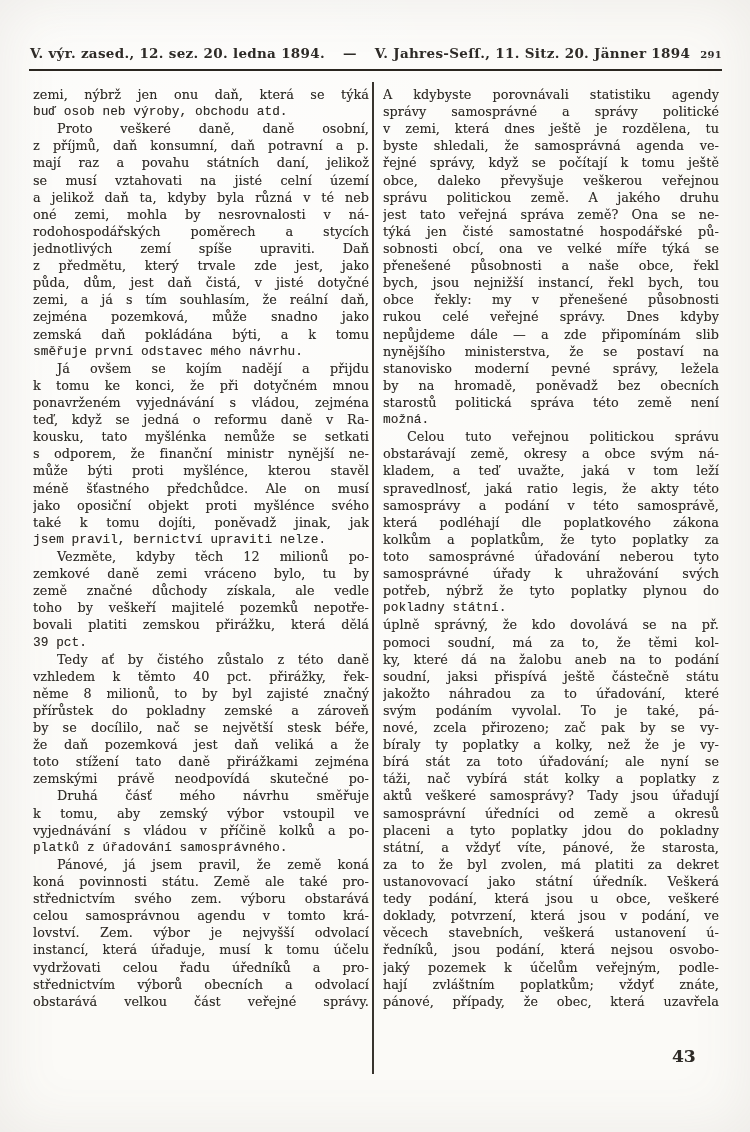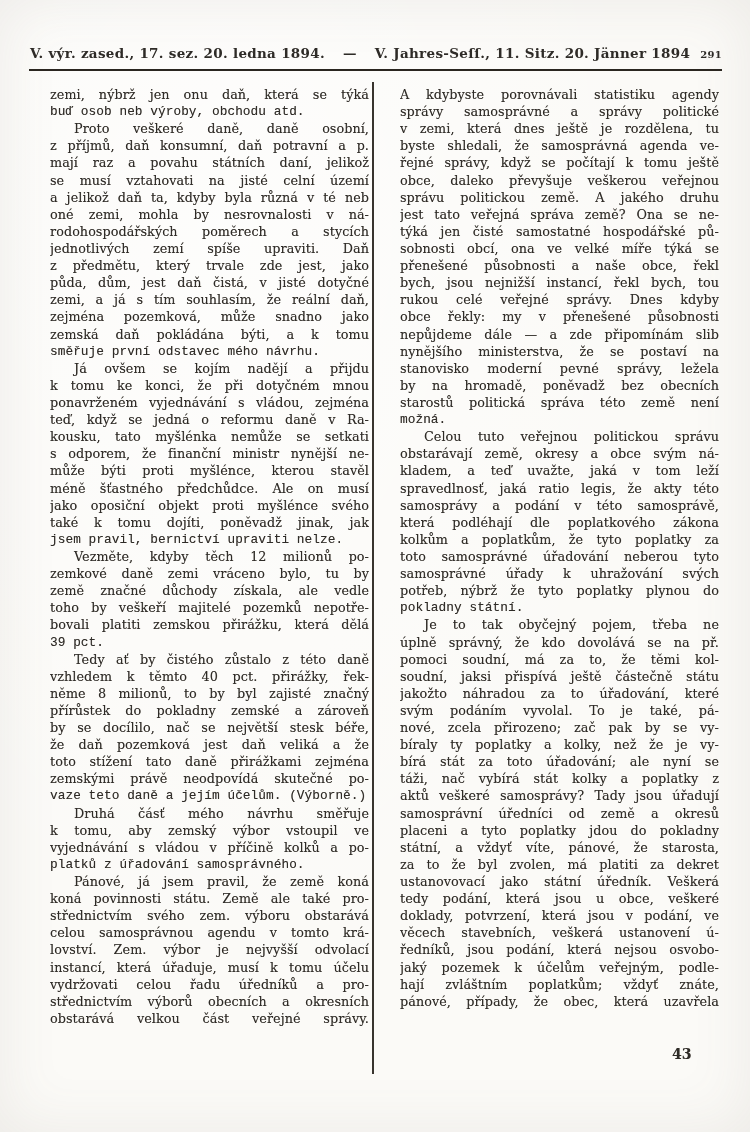--- a/index.html
+++ b/index.html
@@ -30,21 +30,21 @@
   .header-rule {
     position: absolute;
     top: 69px; left: 29px; width: 693px; height: 2px;
     background: #2a2620;
   }
   .columns {
     position: absolute;
     top: 86px; left: 33px; width: 686px;
     display: flex;
   }
-  .col { width: 336px; margin-left: 17px; }
+  .col { width: 336px; }
   .col-left { margin-right: 14px; }
   .col-divider {
     position: absolute;
     left: 372px; top: 82px; width: 2px; height: 992px;
     background: #38342e;
   }
   .para { margin: 0; }
   .line {
     font-size: 12.7px;
     line-height: 17.12px;
@@ -53,31 +53,31 @@
     text-align: justify;
     text-align-last: justify;
     letter-spacing: 0.1px;
     text-shadow: 0.2px 0.2px 0 rgba(70,62,52,0.45);
   }
   .line.endline { text-align-last: left; font-family: Liberation Mono, monospace; }
   .line.indent { text-indent: 24px; }
   .sheet-number {
     position: absolute;
     top: 1046px; left: 672px;
-    font-weight: bold; font-size: 14px;
+    font-weight: bold; font-size: 17px;
     text-shadow: 0.2px 0.2px 0 rgba(70,62,52,0.45);
   }
 </style>
 </head>
 <body>
 
 <div class="page">
 
   <div class="header">
-    <span>V. výr. zased., 17. sez. 20. ledna 1894.</span>
+    <span>V. výr. zased., 12. sez. 20. ledna 1894.</span>
     <span class="sep">—</span>
     <span>V. Jahres-Seſſ., 11. Sitz. 20. Jänner 1894</span>
     <span class="pg">291</span>
   </div>
 
   <div class="header-rule"></div>
 
   <div class="columns">
     <div class="col col-left">
         <div class="para">
@@ -123,56 +123,55 @@
         </div>
         <div class="para">
           <div class="line indent">Tedy ať by čistého zůstalo z této daně</div>
           <div class="line">vzhledem k těmto 40 pct. přirážky, řek-</div>
           <div class="line">něme 8 milionů, to by byl zajisté značný</div>
           <div class="line">přírůstek do pokladny zemské a zároveň</div>
           <div class="line">by se docílilo, nač se největší stesk béře,</div>
           <div class="line">že daň pozemková jest daň veliká a že</div>
           <div class="line">toto stížení tato daně přirážkami zejména</div>
           <div class="line">zemskými právě neodpovídá skutečné po-</div>
-          <div class="line endline">vaze teto daně a jejím účelům. (Výborně.)</div>
         </div>
         <div class="para">
           <div class="line indent">Druhá čásť mého návrhu směřuje</div>
           <div class="line">k tomu, aby zemský výbor vstoupil ve</div>
           <div class="line">vyjednávání s vládou v příčině kolků a po-</div>
           <div class="line endline">platků z úřadování samosprávného.</div>
         </div>
         <div class="para">
           <div class="line indent">Pánové, já jsem pravil, že země koná</div>
           <div class="line">koná povinnosti státu. Země ale také pro-</div>
           <div class="line">střednictvím svého zem. výboru obstarává</div>
           <div class="line">celou samosprávnou agendu v tomto krá-</div>
           <div class="line">lovství. Zem. výbor je nejvyšší odvolací</div>
           <div class="line">instancí, která úřaduje, musí k tomu účelu</div>
           <div class="line">vydržovati celou řadu úředníků a pro-</div>
-          <div class="line">střednictvím výborů obecních a okresních</div>
+          <div class="line">střednictvím výborů obecních a odvolací</div>
           <div class="line">obstarává velkou část veřejné správy.</div>
         </div>
       </div>
     <div class="col col-right">
         <div class="para">
           <div class="line">A kdybyste porovnávali statistiku agendy</div>
           <div class="line">správy samosprávné a správy politické</div>
           <div class="line">v zemi, která dnes ještě je rozdělena, tu</div>
           <div class="line">byste shledali, že samosprávná agenda ve-</div>
           <div class="line">řejné správy, když se počítají k tomu ještě</div>
           <div class="line">obce, daleko převyšuje veškerou veřejnou</div>
           <div class="line">správu politickou země. A jakého druhu</div>
           <div class="line">jest tato veřejná správa země? Ona se ne-</div>
           <div class="line">týká jen čisté samostatné hospodářské pů-</div>
           <div class="line">sobnosti obcí, ona ve velké míře týká se</div>
           <div class="line">přenešené působnosti a naše obce, řekl</div>
           <div class="line">bych, jsou nejnižší instancí, řekl bych, tou</div>
+          <div class="line">obce řekly: my v přenešené působnosti</div>
           <div class="line">rukou celé veřejné správy. Dnes kdyby</div>
-          <div class="line">obce řekly: my v přenešené působnosti</div>
           <div class="line">nepůjdeme dále — a zde připomínám slib</div>
           <div class="line">nynějšího ministerstva, že se postaví na</div>
           <div class="line">stanovisko moderní pevné správy, ležela</div>
           <div class="line">by na hromadě, poněvadž bez obecních</div>
           <div class="line">starostů politická správa této země není</div>
           <div class="line endline">možná.</div>
         </div>
         <div class="para">
           <div class="line indent">Celou tuto veřejnou politickou správu</div>
           <div class="line">obstarávají země, okresy a obce svým ná-</div>
@@ -180,23 +179,23 @@
           <div class="line">spravedlnosť, jaká ratio legis, že akty této</div>
           <div class="line">samosprávy a podání v této samosprávě,</div>
           <div class="line">která podléhají dle poplatkového zákona</div>
           <div class="line">kolkům a poplatkům, že tyto poplatky za</div>
           <div class="line">toto samosprávné úřadování neberou tyto</div>
           <div class="line">samosprávné úřady k uhražování svých</div>
           <div class="line">potřeb, nýbrž že tyto poplatky plynou do</div>
           <div class="line endline">pokladny státní.</div>
         </div>
         <div class="para">
-          <div class="line indent">Je to tak obyčejný pojem, třeba ne</div>
           <div class="line">úplně správný, že kdo dovolává se na př.</div>
           <div class="line">pomoci soudní, má za to, že těmi kol-</div>
+          <div class="line">ky, které dá na žalobu aneb na to podání</div>
           <div class="line">soudní, jaksi přispívá ještě částečně státu</div>
           <div class="line">jakožto náhradou za to úřadování, které</div>
           <div class="line">svým podáním vyvolal. To je také, pá-</div>
           <div class="line">nové, zcela přirozeno; zač pak by se vy-</div>
           <div class="line">bíraly ty poplatky a kolky, než že je vy-</div>
           <div class="line">bírá stát za toto úřadování; ale nyní se</div>
           <div class="line">táži, nač vybírá stát kolky a poplatky z</div>
           <div class="line">aktů veškeré samosprávy? Tady jsou úřadují</div>
           <div class="line">samosprávní úředníci od země a okresů</div>
           <div class="line">placeni a tyto poplatky jdou do pokladny</div>

